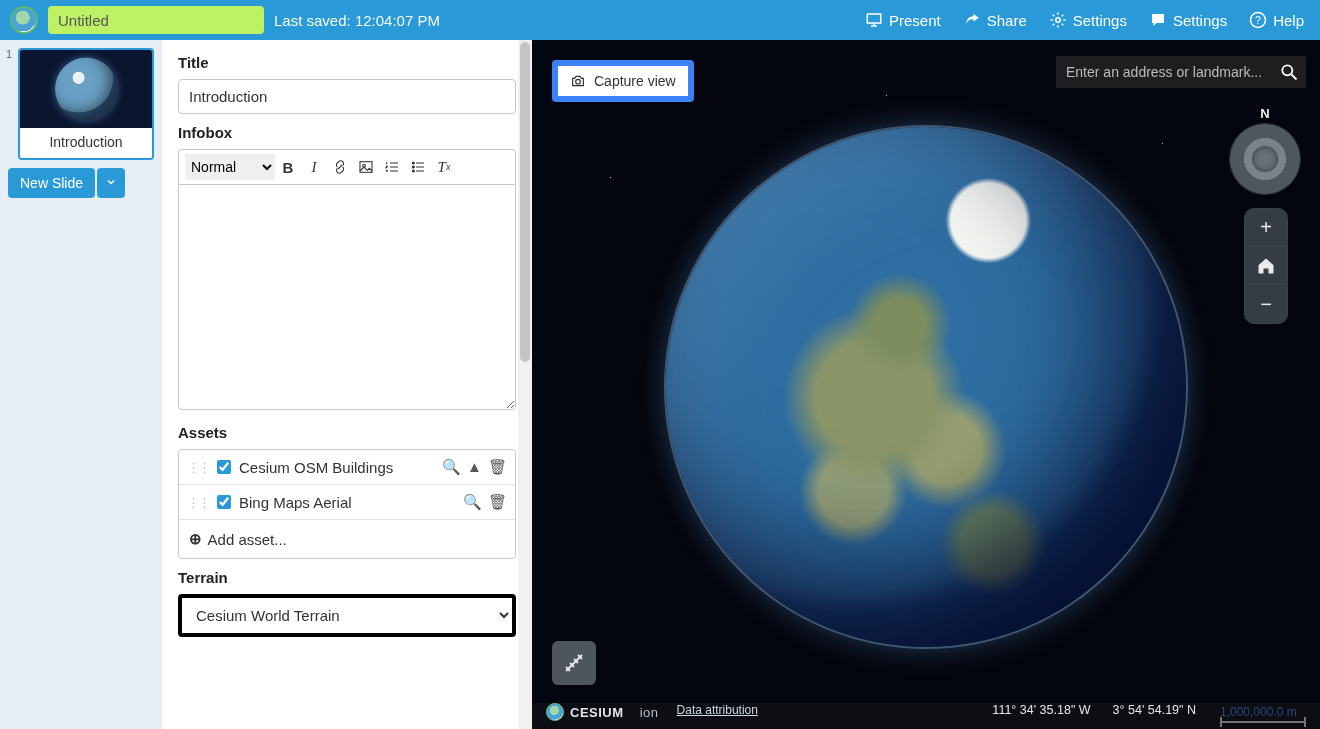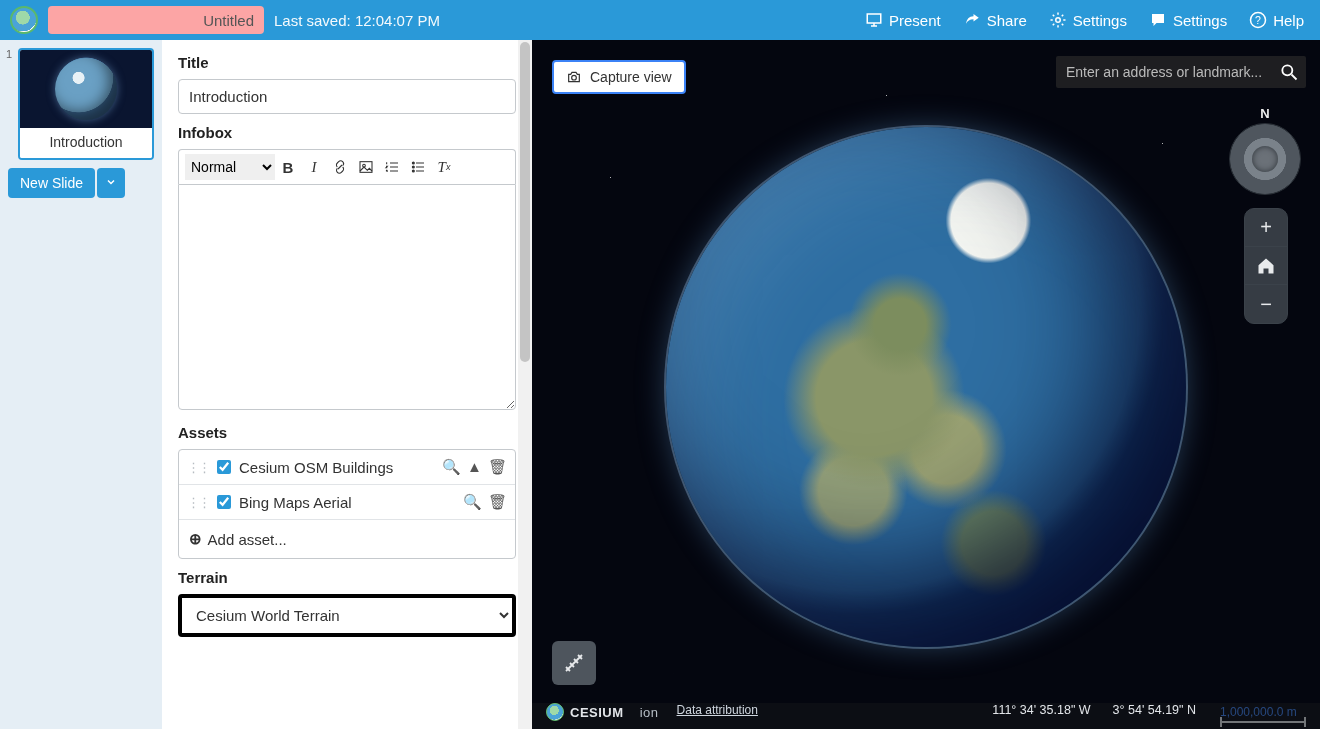--- a/index.html
+++ b/index.html
@@ -1,20 +1,20 @@
 <!DOCTYPE html>
 <html><head>
 <meta charset="utf-8">
 <style>
   * { box-sizing: border-box; margin: 0; padding: 0; font-family: -apple-system, BlinkMacSystemFont, "Segoe UI", Helvetica, Arial, sans-serif; }
   html, body { width: 1320px; height: 729px; overflow: hidden; background:#e5eef5; }
   
   .topbar { height: 40px; background:#2a99d8; color:#fff; display:flex; align-items:center; padding:0 10px; gap:10px; }
   .logo { width:28px; height:28px; border-radius:50%; background:radial-gradient(circle at 45% 40%, #9fd9a8 0 35%, #4aa3d8 36% 70%, transparent 71%), #fff; border:2px solid #5bb86b; position:relative; overflow:hidden;}
-  .title-input { height:28px; width:216px; border-radius:4px; border:none; padding:0 10px; font-size:15px; color:#555; background:#fca5a5;text-align:right;}
+  .title-input { height:28px; width:216px; border-radius:4px; border:none; padding:0 10px; font-size:15px; color:#555; background:#bef264;}
   .lastsaved { font-size:15px; color:#fff; opacity:.95;}
   .spacer { flex:1; }
   .topbtn { display:flex; align-items:center; gap:6px; font-size:15px; color:#fff; cursor:pointer; padding:0 6px;}
   .topbtn svg { width:18px; height:18px; fill:#fff; }
   
   .main { display:flex; height: calc(729px - 40px); }
   .slidesCol { width:162px; background:#e5eef5; padding:8px; display:flex; flex-direction:column; gap:8px; }
   .slideThumb { position:relative; border:2px solid #2a99d8; background:#fff; border-radius:4px; overflow:hidden;}
   .slideNum { position:absolute; left:-12px; top:0; font-size:11px; color:#666;}
   .thumbWrap { margin-left:10px;}
@@ -68,21 +68,21 @@
        radial-gradient(circle at 54% 62%, #9aa274 0 8%, transparent 14%),
        radial-gradient(circle at 36% 70%, #93a07a 0 7%, transparent 11%),
        radial-gradient(circle at 63% 80%, #6e8c6b 0 6%, transparent 10%),
        radial-gradient(circle at 36% 34%, #2e6ea2 0 60%, #1c4f82 65% 100%);
      box-shadow:
        inset -60px -60px 120px rgba(0,0,30,.85),
        inset 30px 30px 90px rgba(200,230,255,.15),
        0 0 30px rgba(100,160,220,.35),
        0 0 0 2px rgba(160,200,240,.35);
   }
-  .captureBtn { position:absolute; top:20px; left:20px; background:#fff; border:2px solid #3b82f6; border-radius:4px; padding:7px 12px; font-size:14px; display:flex; align-items:center; gap:8px; cursor:pointer; color:#333;}
+  .captureBtn { position:absolute; top:20px; left:20px; background:#fff; border:6px solid #3b82f6; border-radius:4px; padding:7px 12px; font-size:14px; display:flex; align-items:center; gap:8px; cursor:pointer; color:#333;}
   .searchWrap { position:absolute; top:16px; right:14px; display:flex; align-items:center;}
   .searchInput { width:216px; height:32px; background:rgba(40,40,40,.72); border:none; border-radius:2px 0 0 2px; color:#ddd; padding:0 10px; font-size:14px;}
   .searchInput::placeholder{color:#bbb;}
   .searchBtn { width:34px; height:32px; background:rgba(40,40,40,.72); border:none; border-radius:0 2px 2px 0; display:flex;align-items:center;justify-content:center; cursor:pointer;}
   .searchBtn svg{width:20px;height:20px;stroke:#fff;fill:none;stroke-width:2.2;}
   .compass { position:absolute; top:66px; right:18px; width:74px;}
   .compass .n { text-align:center; color:#eee; font-size:13px; font-weight:600; margin-bottom:2px;}
   .compassRing { width:72px;height:72px; margin:0 auto; border-radius:50%; background:radial-gradient(circle,#7a828a 0 42%, #4f565e 43% 70%, #2f363e 71% 100%); border:1px solid #2b3138; position:relative;}
   .compassRing::after{content:""; position:absolute; inset:22px; border-radius:50%; background:#6b7178; box-shadow:inset 0 0 6px #2d3339;}
   .zoomCol { position:absolute; top:168px; right:32px; width:44px; border:1px solid #3b424a; border-radius:10px; overflow:hidden; background:rgba(60,66,74,.9);}

